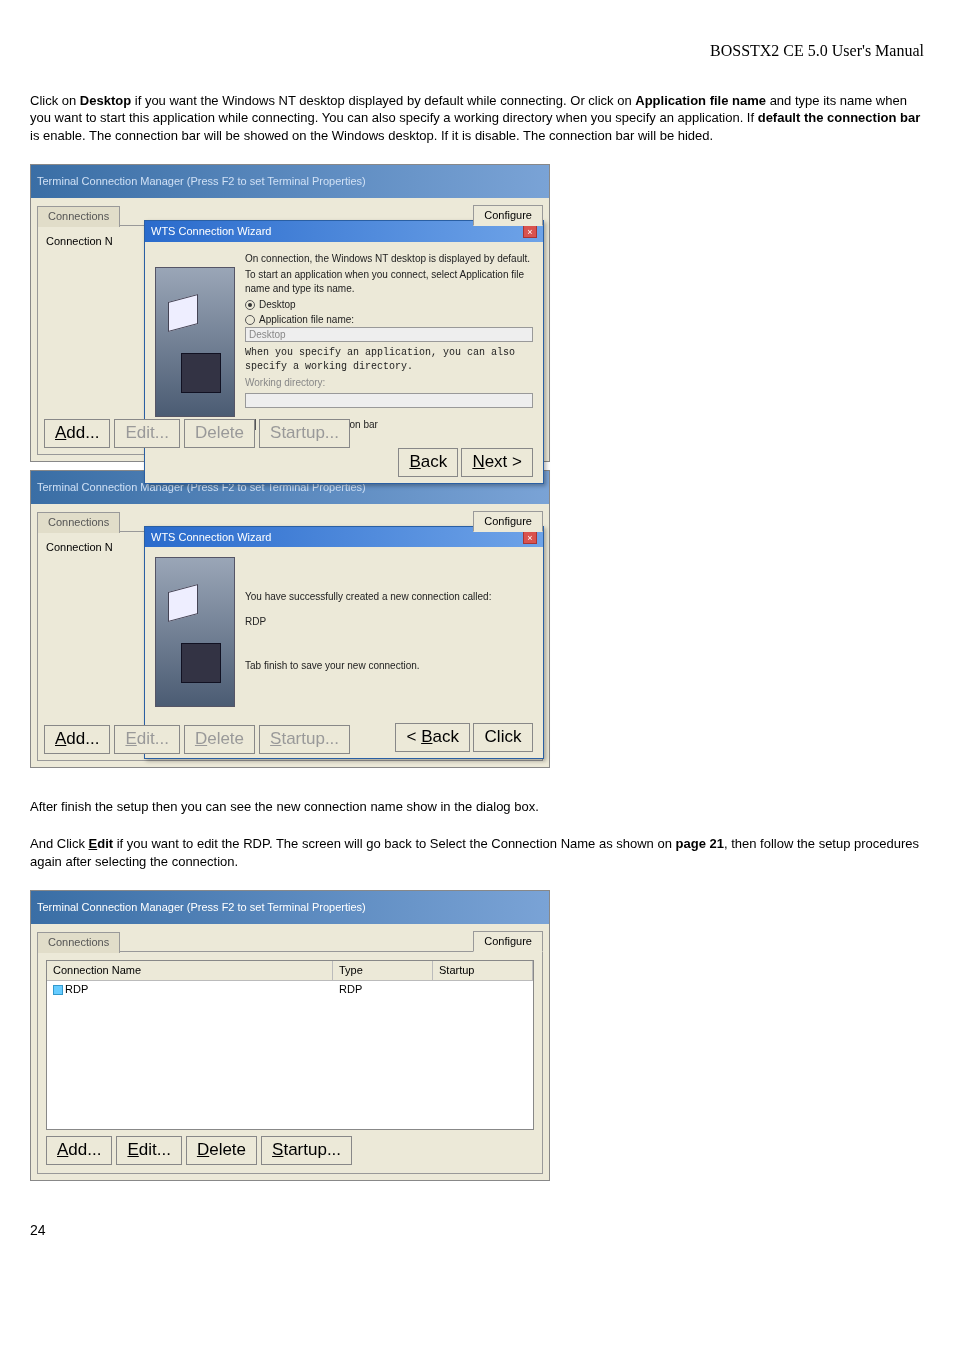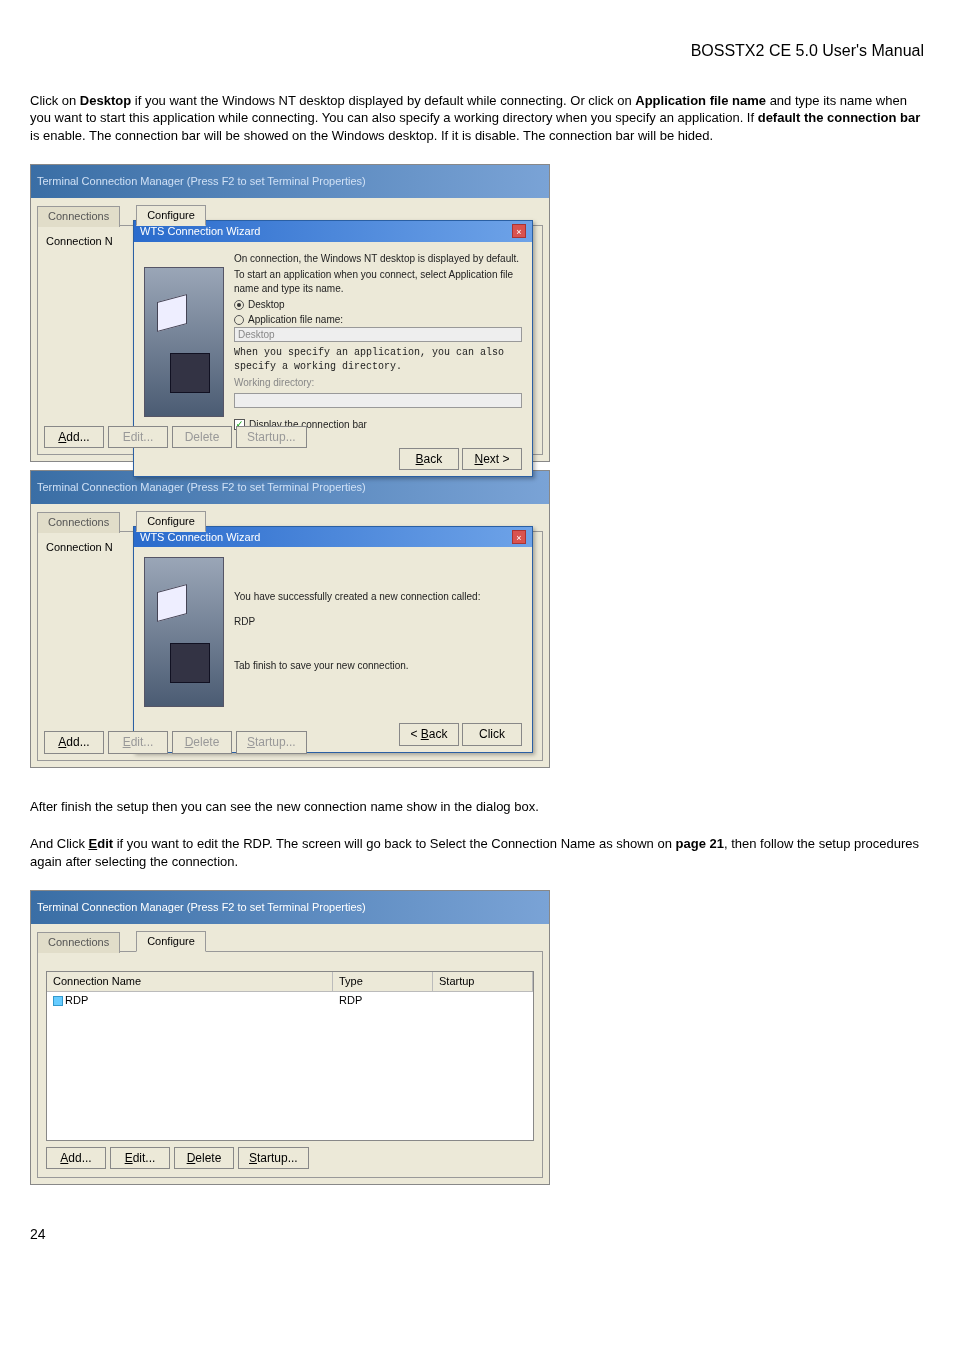--- a/index.html
+++ b/index.html
@@ -6,21 +6,21 @@
   body {
     font-family: Arial, Helvetica, sans-serif;
     background: #fff;
     width: 954px;
     margin: 0 auto;
     color: #000;
     font-size: 13px;
     line-height: 1.35;
     padding: 40px 30px;
   }
-  .header-title { text-align: right; font-size: 16px; margin-bottom: 30px; }
+  .header-title { text-align: right; font-size: 16px; margin-bottom: 30px; font-family: Liberation Serif, serif; }
   .body-para { margin-bottom: 20px; }
   .body-para b { font-weight: bold; }
   .body-para u { text-decoration: underline; }
   .page-num { margin-top: 40px; font-size: 14px; }
 
   
   .window {
     border: 1px solid #888;
     width: 520px;
     background: #ece9d8;
@@ -44,21 +44,22 @@
     width: 14px;
     height: 14px;
     font-size: 9px;
     text-align: center;
     line-height: 14px;
     border: 1px solid #a33;
   }
   .tabs {
     display: flex;
     padding: 6px 6px 0 6px;
-    gap: 16px;
+    gap: 0;
+    justify-content: space-between;
   }
   .tab {
     border: 1px solid #999;
     border-bottom: none;
     padding: 2px 10px;
     background: #ece9d8;
     font-size: 11px;
     position: relative;
     top: 1px;
     z-index: 2;
@@ -70,21 +71,21 @@
     margin: 0 6px 6px 6px;
     padding: 8px;
     background: #ece9d8;
     min-height: 200px;
     position: relative;
   }
   .conn-label { font-size: 11px; margin-bottom: 2px; }
 
   .wizard {
     position: absolute;
-    left: 95px;
+    left: 106px;
     top: -6px;
     width: 400px;
     border: 1px solid #2a5fa3;
     background: #ece9d8;
     box-shadow: 2px 2px 4px rgba(0,0,0,.3);
   }
   .wizard-title {
     background: linear-gradient(to right, #2a6bcc, #6ea3e8);
     color: #fff;
     padding: 3px 6px;
@@ -145,41 +146,40 @@
   .checkmark { color: #090; font-size: 9px; line-height: 1; }
   .wizard-buttons {
     text-align: right;
     padding: 6px 10px;
   }
   .btn {
     display: inline-block;
     border: 1px solid #888;
     background: #ece9d8;
     padding: 2px 10px;
-    font-size: 12px;
+    font-size: 17px;
     font-family: Tahoma, sans-serif;
     min-width: 60px;
     text-align: center;
   }
   .btn.disabled { color: #999; }
   .bottom-btns {
     position: absolute;
     bottom: 6px;
     left: 6px;
     display: flex;
     gap: 4px;
   }
 
   .listview {
     background: #fff;
     border: 1px solid #888;
     min-height: 170px;
     margin-bottom: 6px;
     font-size: 11px;
-    margin-top: 11px;
   }
   .list-header { display: flex; background: #ece9d8; border-bottom: 1px solid #bbb; }
   .list-header div { border-right: 1px solid #bbb; padding: 2px 6px; }
   .col-name { flex: 1; }
   .col-type { width: 100px; }
   .col-startup { width: 100px; }
   .list-row { display: flex; }
   .list-row div { padding: 1px 6px; }
   .list-icon { width: 10px; height: 10px; display: inline-block; background: #6cf; border: 1px solid #39c; margin-right: 2px; vertical-align: middle; }
   .panel-btns { display: flex; gap: 4px; }

